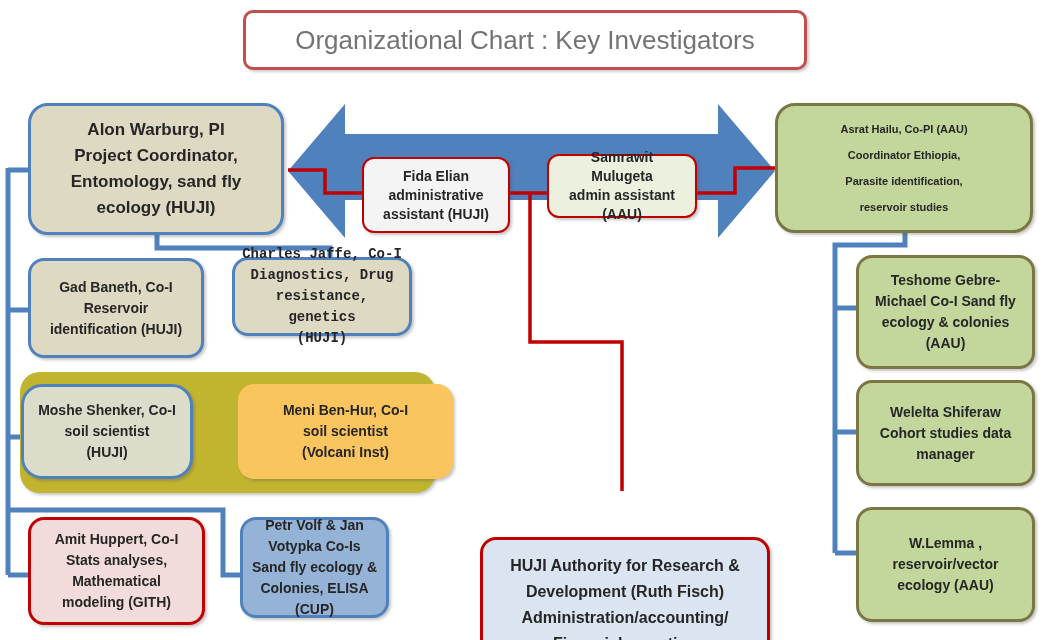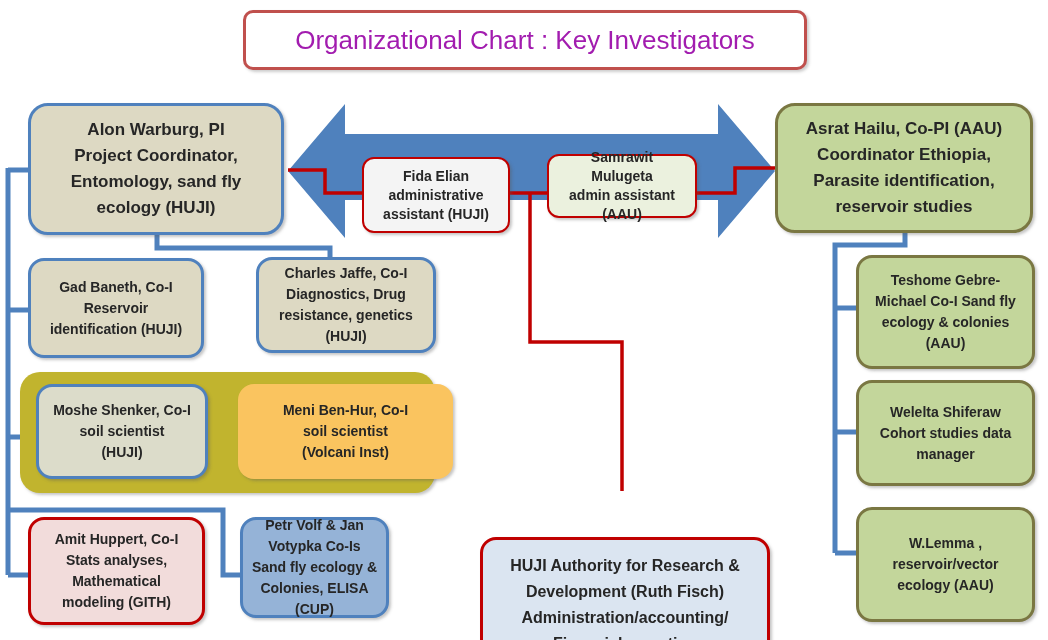--- a/index.html
+++ b/index.html
@@ -17,21 +17,21 @@
     position:absolute;display:flex;align-items:center;justify-content:center;
     text-align:center;white-space:pre-line;box-sizing:border-box;
     font-size:14px;line-height:21px;font-weight:bold;
     border-radius:16px;box-shadow:2px 2px 3px rgba(90,90,90,0.35);
     z-index:2;padding:2px 6px;
   }
   .title-box{
     position:absolute;left:243px;top:10px;width:558px;height:54px;
     background:#ffffff;border:3px solid var(--c-title_border,#C0504D);
     border-radius:10px;display:flex;align-items:center;justify-content:center;
-    font-size:26px;font-weight:normal;color:#a21caf;z-index:2;
+    font-size:26px;font-weight:normal;color:#737373;z-index:2;
     box-shadow:2px 2px 3px rgba(90,90,90,0.3);
   }
   
   .beige-blue{background:var(--c-beige,#DDD9C3);border:3px solid var(--c-connector_blue,#4F81BD);}
   .white-red{background:var(--c-near_white,#F4F4F4);border:2.5px solid var(--c-connector_red,#C00000);}
   .palegreen-red{background:var(--c-pale_green,#EBF1DE);border:2.5px solid var(--c-connector_red,#C00000);}
   .green-olive{background:var(--c-green,#C3D69B);border:3px solid var(--c-olive_border,#7A7742);}
   .pink-red{background:var(--c-pink,#F2DCDB);border:3px solid var(--c-connector_red,#C00000);}
   .blue-blue{background:var(--c-mid_blue,#95B3D7);border:3px solid var(--c-connector_blue,#4F81BD);}
   .lblue-red{background:var(--c-light_blue,#DBE5F1);border:3px solid var(--c-connector_red,#C00000);}
@@ -39,24 +39,24 @@
   .mustard-group{
     position:absolute;left:20px;top:372px;width:415px;height:121px;
     background:var(--c-mustard,#C1B42E);border-radius:20px;z-index:1;
     box-shadow:2px 2px 3px rgba(90,90,90,0.35);
   }
 
   
   #n-alon{left:28px;top:103px;width:256px;height:132px;border-radius:20px;font-size:17px;line-height:26px;}
   #n-fida{left:362px;top:157px;width:148px;height:76px;border-radius:12px;line-height:19px;}
   #n-samrawit{left:547px;top:154px;width:150px;height:64px;border-radius:12px;line-height:19px;}
-  #n-asrat{left:775px;top:103px;width:258px;height:130px;border-radius:20px;font-size:17px;line-height:26px;}
+  #n-asrat{left:775px;top:103px;width:258px;height:130px;border-radius:20px;font-size:11px;line-height:26px;}
   #n-gad{left:28px;top:258px;width:176px;height:100px;}
-  #n-charles{left:256px;top:257px;width:180px;height:96px;}
-  #n-moshe{left:36px;top:384px;width:172px;height:95px;background:var(--c-beige_gray,#DCDCCA);}
+  #n-charles{left:232px;top:257px;width:180px;height:79px;font-family:Liberation Mono, monospace;}
+  #n-moshe{left:21px;top:384px;width:172px;height:95px;background:var(--c-beige_gray,#DCDCCA);border-radius:21px;}
   #n-meni{left:238px;top:384px;width:215px;height:95px;}
   #n-amit{left:28px;top:517px;width:177px;height:108px;}
   #n-petr{left:240px;top:517px;width:149px;height:101px;}
   #n-huji{left:480px;top:489px;width:290px;height:136px;font-size:16px;line-height:26px;margin-top:48px;}
   #n-teshome{left:856px;top:255px;width:179px;height:114px;}
   #n-welelta{left:856px;top:380px;width:179px;height:106px;}
   #n-wlemma{left:856px;top:507px;width:179px;height:115px;}
 </style>
 </head>
 <body>

